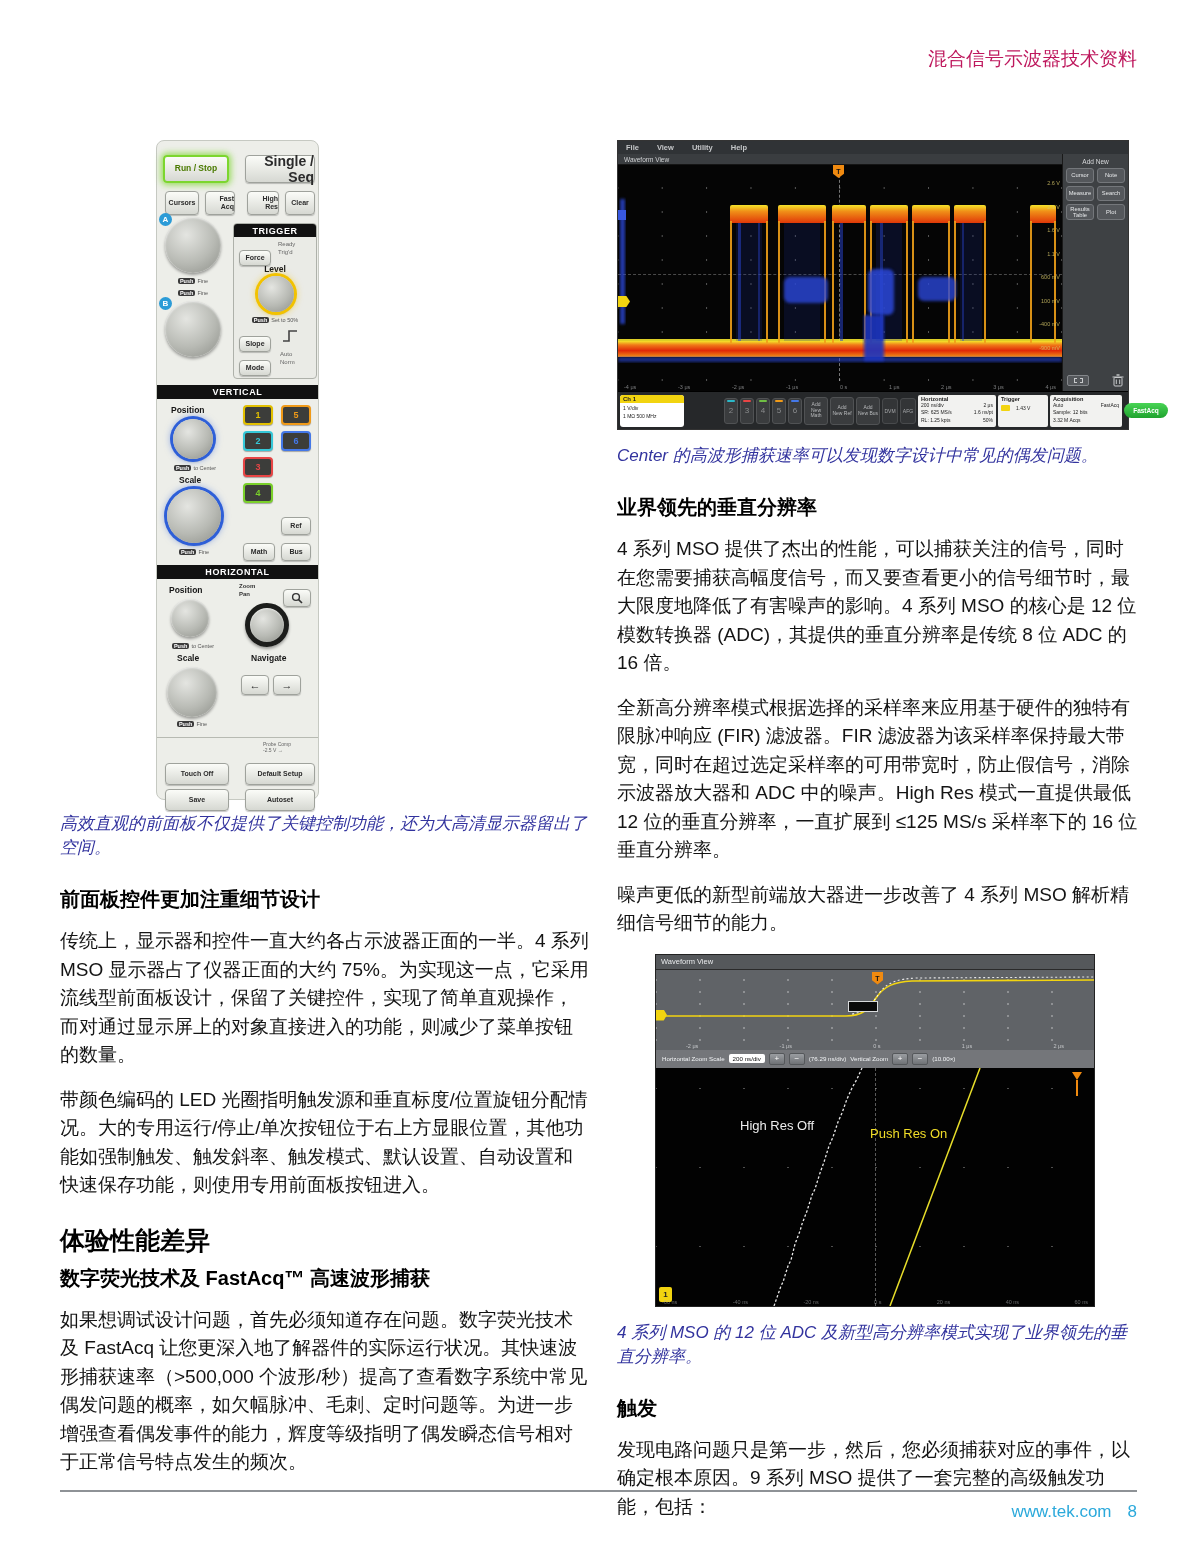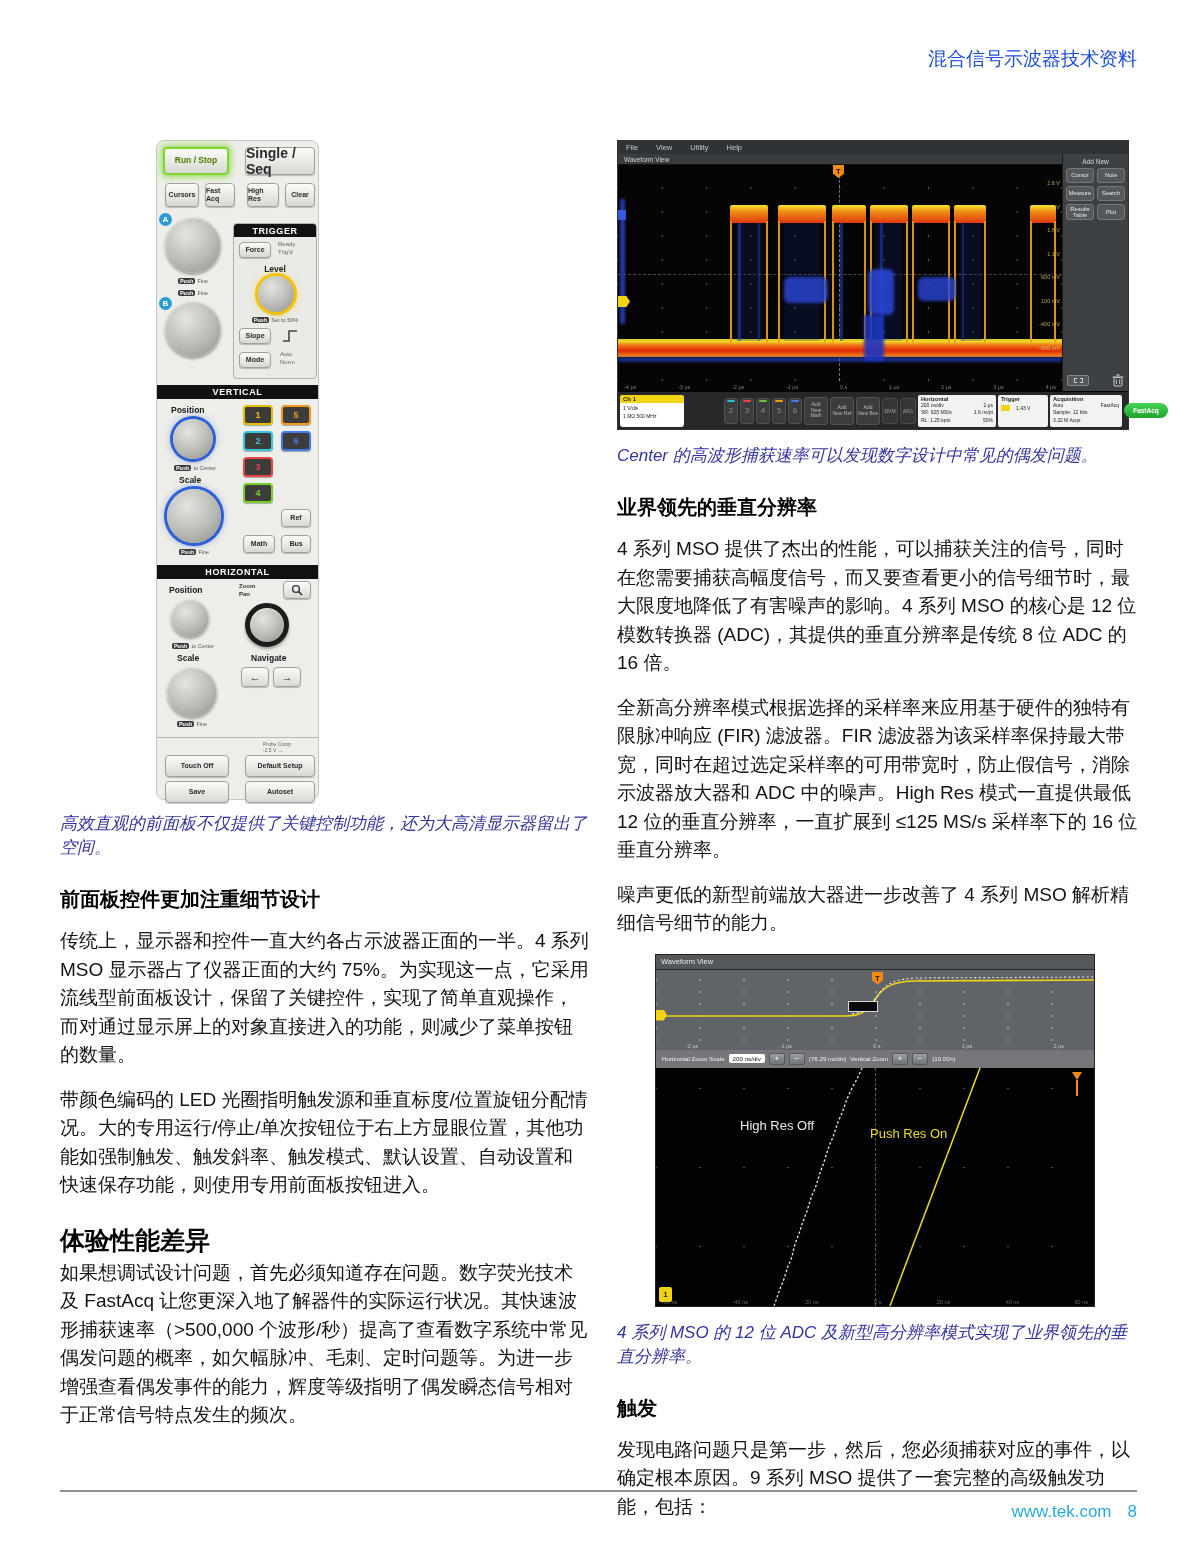--- a/index.html
+++ b/index.html
@@ -1,34 +1,34 @@
 <!DOCTYPE html>
 <html><head>
 <meta charset="utf-8">
 <style>
   html,body{margin:0;padding:0;background:#fff;}
   body{font-family:"Liberation Sans","DejaVu Sans",sans-serif;}
   .page{position:relative;width:1199px;height:1551px;background:#fff;overflow:hidden;}
   *{box-sizing:border-box;}
 
-  .doc-header{position:absolute;top:46px;right:62px;font-size:19px;color:#1d4ed8;text-align:right;}
+  .doc-header{position:absolute;top:46px;right:62px;font-size:19px;color:#be185d;text-align:right;}
   .col{position:absolute;top:130px;}
   .col-left{left:60px;width:530px;}
   .col-right{left:617px;width:524px;}
   p.body{font-size:19px;line-height:28.5px;color:#141414;margin:0 0 16px 0;}
   h3.sub{font-size:20px;margin:26px 0 14px;color:#000;font-weight:bold;}
   h2.sec{font-size:25px;margin:24px 0 2px;color:#000;font-weight:bold;}
   .caption{font-style:italic;color:#32339E;font-size:17px;line-height:24px;margin:12px 0 0 0;}
 
   
   .fp{position:relative;width:163px;height:660px;margin:10px 0 0 96px;background:#EDEEE9;
       border:1px solid #C6C9C2;border-radius:8px;}
-  .fp .btn{position:absolute;display:flex;align-items:center;justify-content:center;text-align:left;
+  .fp .btn{position:absolute;display:flex;align-items:center;justify-content:center;text-align:right;
       background:linear-gradient(#FBFCF8,#D6D8D2);border:1px solid #9FA29C;border-radius:4px;
-      color:#2B2B2B;font-weight:bold;font-size:7px;line-height:1.15;box-shadow:0 1px 1px rgba(0,0,0,.22);}
+      color:#2B2B2B;font-weight:bold;font-size:7px;line-height:1.15;box-shadow:0 1px 1px rgba(0,0,0,.22);margin-top:8px;}
   .fp .runstop{border:2px solid #7CD62E;box-shadow:0 0 6px 2px rgba(124,214,46,.75);color:#4A7A00;font-size:8.5px;}
   .fp .big{font-size:14px;}
   .fp .hdr{position:absolute;background:#111;color:#fff;font-weight:bold;font-size:9px;letter-spacing:.6px;
       display:flex;align-items:center;justify-content:center;}
   .fp .knob{position:absolute;border-radius:50%;
       background:radial-gradient(circle at 38% 32%,#E4E5E1,#B8BAB4 55%,#8B8D87);
       box-shadow:0 2px 3px rgba(0,0,0,.35), inset 0 1px 2px rgba(255,255,255,.7);}
   .fp .ring-blue{box-shadow:0 0 0 3px #2E5FD8,0 0 7px 2px rgba(46,95,216,.55),0 2px 3px rgba(0,0,0,.35);}
   .fp .ring-yellow{box-shadow:0 0 0 3px #F2C200,0 0 7px 2px rgba(242,194,0,.65),0 2px 3px rgba(0,0,0,.35);}
   .fp .knob-dark{background:radial-gradient(circle at 40% 32%,#CICICB,#9A9C96 40%,#5A5C58 62%,#1F201E 72%);
@@ -44,21 +44,21 @@
   .fp .sectline{position:absolute;left:0;right:0;border-top:1px solid #B7BAB2;}
   .fp .chbtn{position:absolute;width:30px;height:20px;border-radius:4px;background:#3C3D3A;display:flex;
       align-items:center;justify-content:center;font-size:9px;font-weight:bold;box-shadow:0 1px 1px rgba(0,0,0,.3);}
   .c1{border:2px solid #E2C000;color:#E2C000}.c2{border:2px solid #35C8D8;color:#35C8D8}
   .c3{border:2px solid #E84545;color:#E84545}.c4{border:2px solid #7AD02A;color:#7AD02A}
   .c5{border:2px solid #F09A18;color:#F09A18}.c6{border:2px solid #4478E8;color:#4478E8}
 
   
   .scope1{position:relative;width:512px;height:290px;margin-top:10px;background:#0A0A0A;border:1px solid #333;}
   .s1-menu{height:13px;background:#303336;display:flex;gap:18px;align-items:center;padding:0 8px;
-      font-size:7.5px;color:#C6C8CA;}
+      font-size:7.5px;color:#C6C8CA;font-weight:bold;}
   .s1-main{position:absolute;top:13px;left:0;right:0;bottom:38px;display:flex;}
   .s1-disp{position:relative;width:444px;background:#050505;overflow:hidden;}
   .s1-tab{height:11px;background:#3A3D40;font-size:6.5px;color:#D0D2D4;display:flex;align-items:center;
       padding:0 6px;border-bottom:1px solid #151515;}
   .s1-grid{position:absolute;top:11px;left:0;right:0;bottom:10px;
       background-image:radial-gradient(circle,rgba(255,255,255,.33) .7px,transparent 1px);
       background-size:44.4px 24px;background-position:22px 11px;}
   .s1-vline{position:absolute;top:11px;bottom:10px;left:221px;border-left:1px dashed rgba(255,255,255,.45);}
   .s1-hline{position:absolute;left:0;right:0;top:120px;border-top:1px dashed rgba(255,255,255,.28);}
   .s1-wave{position:absolute;top:11px;left:0;}
@@ -279,20 +279,21 @@
       <div class="btn" style="left:88px;top:640px;width:70px;height:22px;">
           <span>Autoset</span>
         </div>
     </div>
 
     <p class="caption">高效直观的前面板不仅提供了关键控制功能，还为大高清显示器留出了空间。</p>
     <h3 class="sub">前面板控件更加注重细节设计</h3>
     <p class="body">传统上，显示器和控件一直大约各占示波器正面的一半。4 系列 MSO 显示器占了仪器正面的大约 75%。为实现这一点，它采用流线型前面板设计，保留了关键控件，实现了简单直观操作，而对通过显示屏上的对象直接进入的功能，则减少了菜单按钮的数量。</p>
     <p class="body">带颜色编码的 LED 光圈指明触发源和垂直标度/位置旋钮分配情况。大的专用运行/停止/单次按钮位于右上方显眼位置，其他功能如强制触发、触发斜率、触发模式、默认设置、自动设置和快速保存功能，则使用专用前面板按钮进入。</p>
     <h2 class="sec">体验性能差异</h2>
+    <h3 class="sub" style="margin-top:8px;">数字荧光技术及 FastAcq™ 高速波形捕获</h3>
     <p class="body">如果想调试设计问题，首先必须知道存在问题。数字荧光技术及 FastAcq 让您更深入地了解器件的实际运行状况。其快速波形捕获速率（&gt;500,000 个波形/秒）提高了查看数字系统中常见偶发问题的概率，如欠幅脉冲、毛刺、定时问题等。为进一步增强查看偶发事件的能力，辉度等级指明了偶发瞬态信号相对于正常信号特点发生的频次。</p>
   </div>
 
   <div class="col col-right">
 
     <div class="scope1">
       <div class="s1-menu">
         <span>File</span>
         <span>View</span>
         <span>Utility</span>

